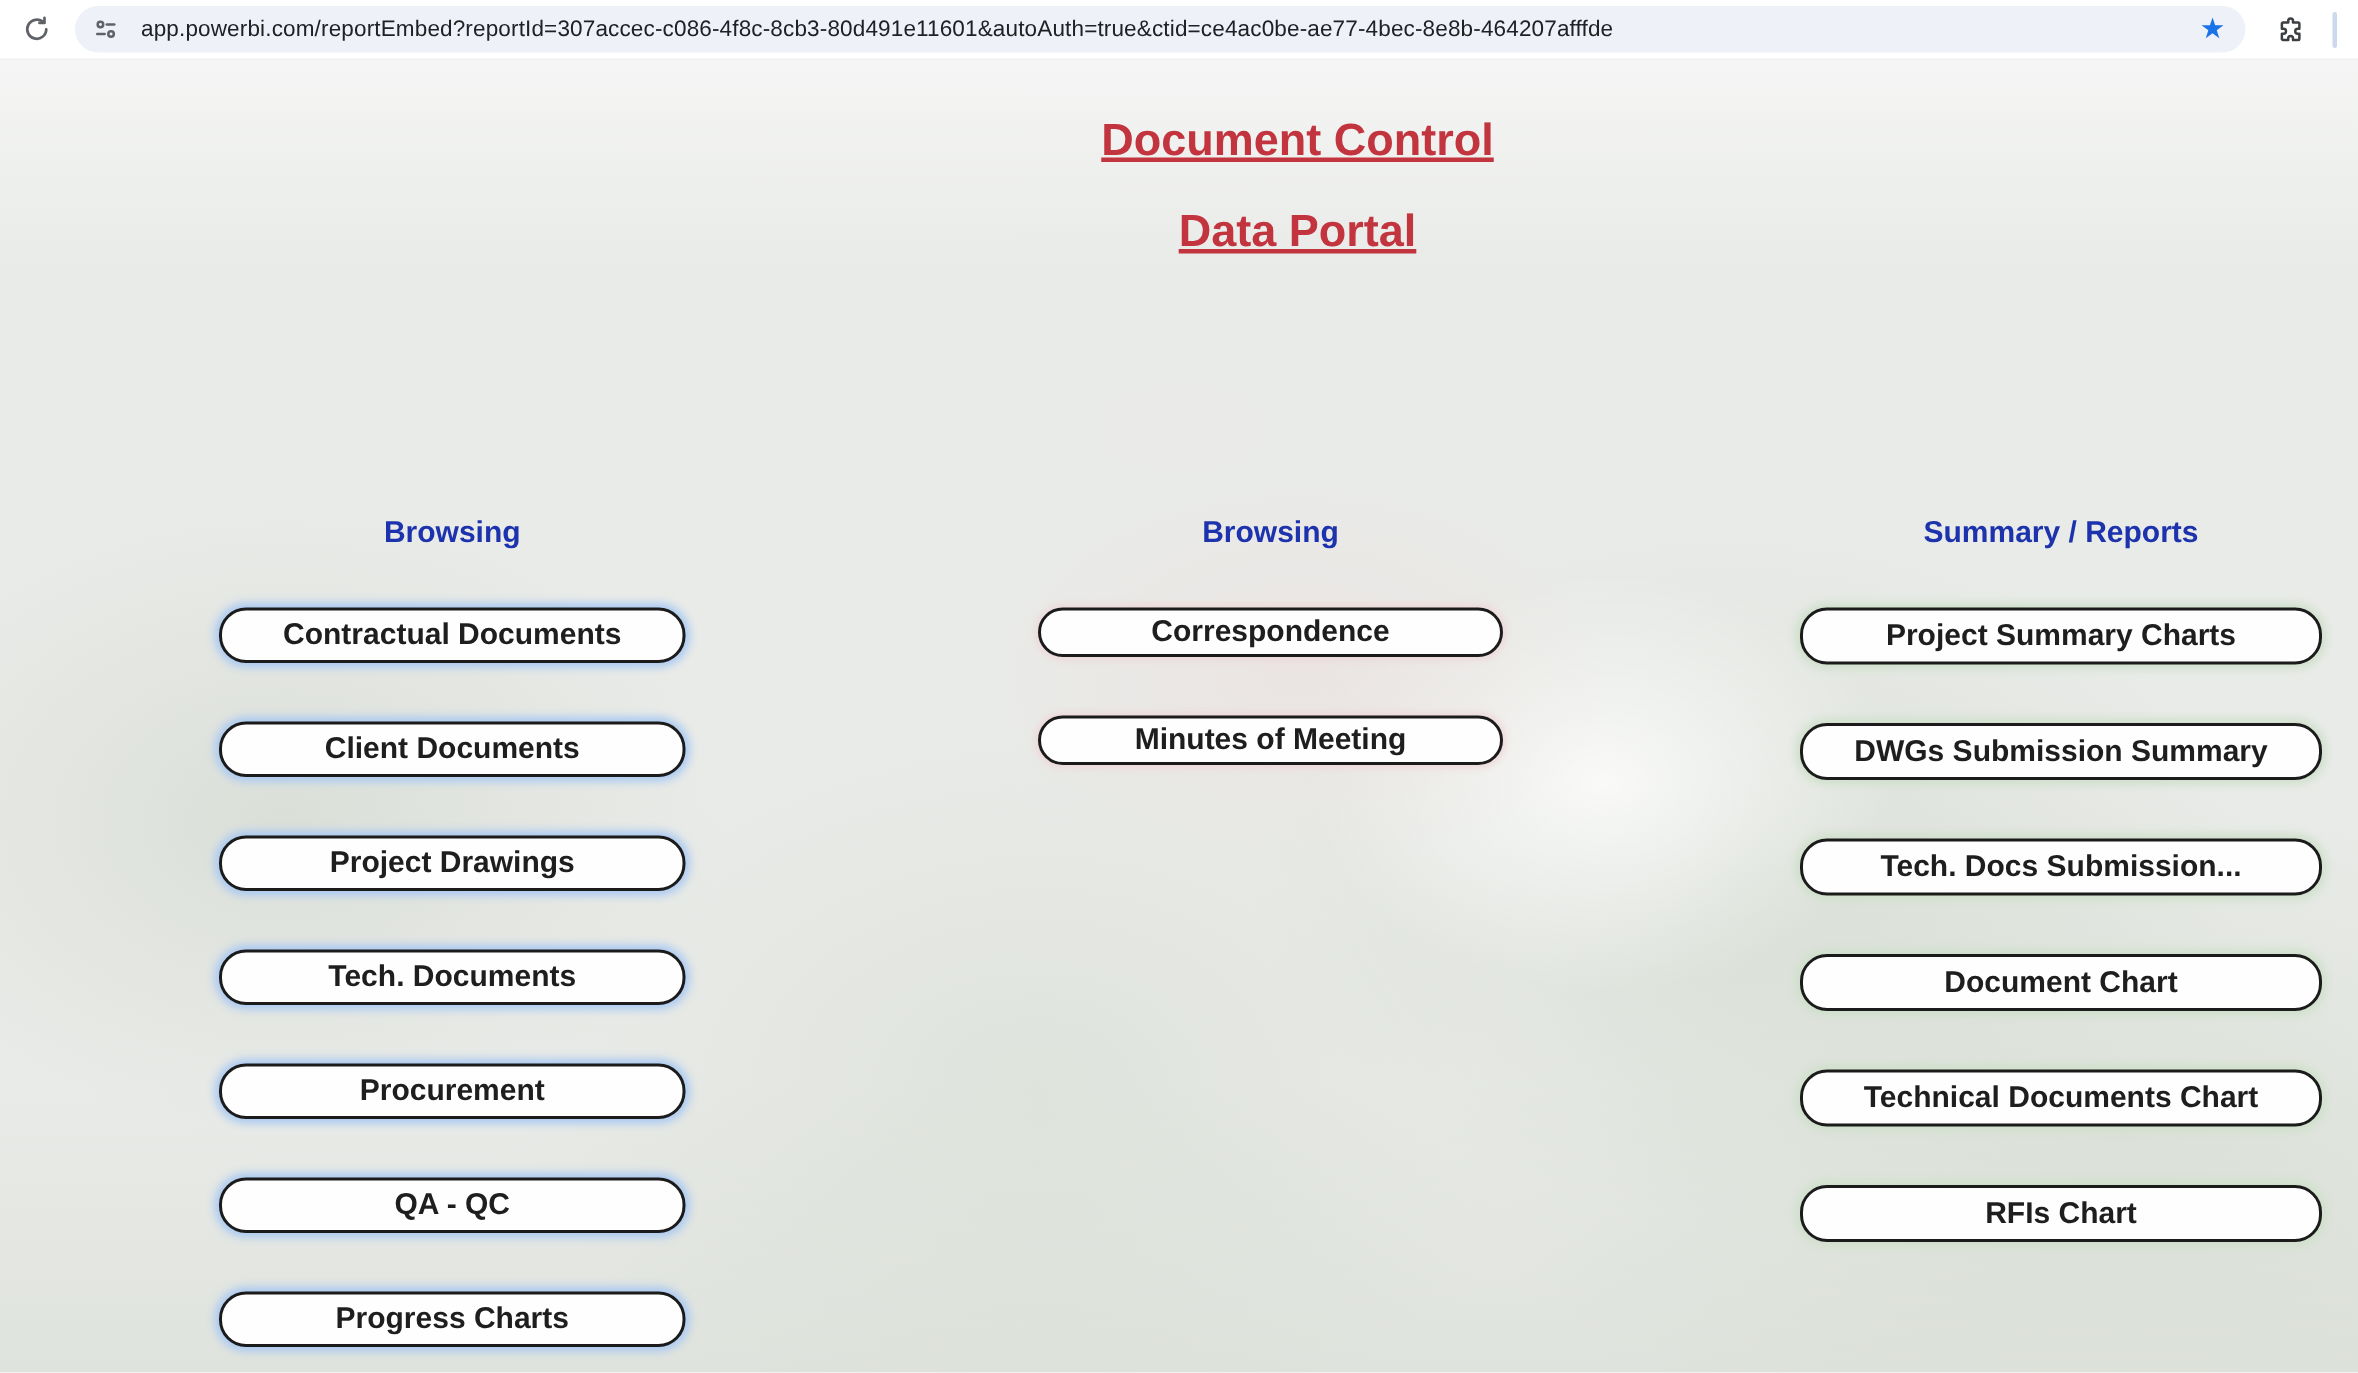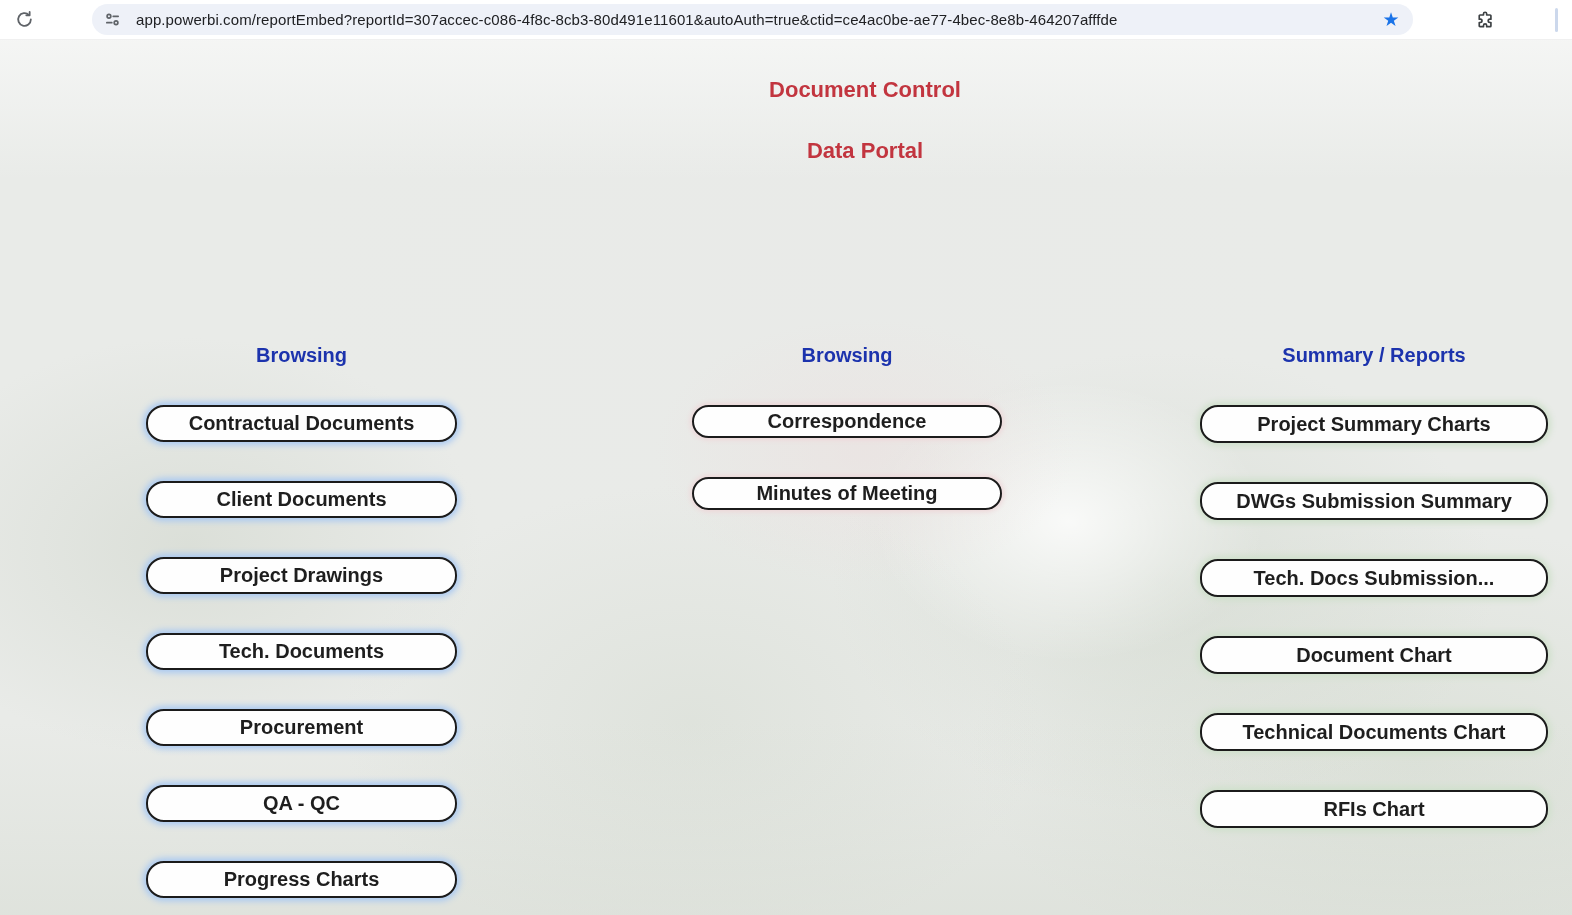--- a/index.html
+++ b/index.html
@@ -3,21 +3,20 @@
 <meta charset="utf-8">
 <style>
   * { margin:0; padding:0; box-sizing:border-box; }
   html,body { width:1572px; height:915px; overflow:hidden; background:#fff;
               font-family:"Liberation Sans", sans-serif; }
 
   
   .toolbar {
     height:40px; background:#ffffff; display:flex; align-items:center;
     border-bottom:1px solid rgba(0,0,0,0.06);
-    gap:42px;
   }
   .tb-iconbtn {
     width:32px; height:32px; border:none; background:transparent; border-radius:50%;
     display:flex; align-items:center; justify-content:center; cursor:pointer; flex:0 0 auto;
   }
   .reload-btn { margin-left:8px; }
   .url-pill {
     flex:1 1 auto; height:31px; margin-left:10px; margin-right:14px;
     background:#eef1f8; border-radius:16px; display:flex; align-items:center;
     padding:0 8px 0 6px; min-width:0;
@@ -50,21 +49,21 @@
       radial-gradient(ellipse 300px 190px at 55% 47%, rgba(236,219,219,0.40), transparent 70%),
       radial-gradient(ellipse 280px 200px at 68% 55%, rgba(255,255,255,0.80), transparent 70%),
       radial-gradient(ellipse 460px 320px at 74% 62%, rgba(205,213,201,0.50), transparent 72%),
       radial-gradient(ellipse 620px 320px at 90% 82%, rgba(208,216,203,0.50), transparent 72%),
       radial-gradient(ellipse 700px 380px at 50% 28%, rgba(233,234,232,0.60), transparent 75%),
       #e9ebe8;
   }
 
   
   .title-line { position:absolute; left:865px; transform:translateX(-50%);
-    font-weight:bold; font-size:22px; color:#c2353f; white-space:nowrap; }
+    font-weight:bold; font-size:30px; color:#c2353f; white-space:nowrap;text-decoration:underline; }
   .title-line.l1 { top:37px; }
   .title-line.l2 { top:98px; }
 
   
   .col { position:absolute; top:304px; text-align:center; }
   .col h2 { font-size:20px; line-height:22px; height:22px; margin:0 0 20px;
             color:#1c33ad; font-weight:bold; white-space:nowrap; }
   .col-left  { left:146px;  width:311px; }
   .col-mid   { left:692px;  width:310px; }
   .col-right { left:1200px; width:348px; }

